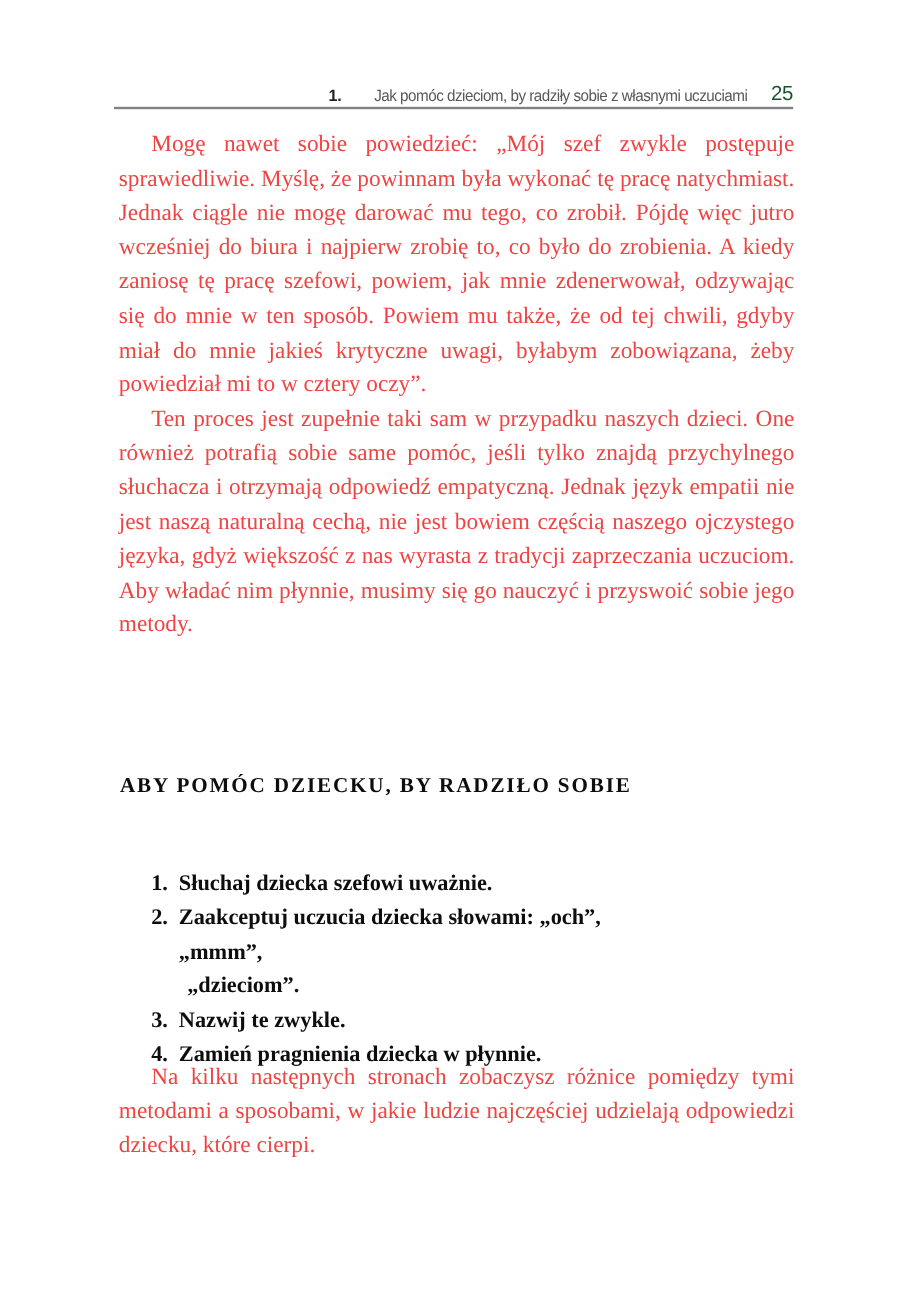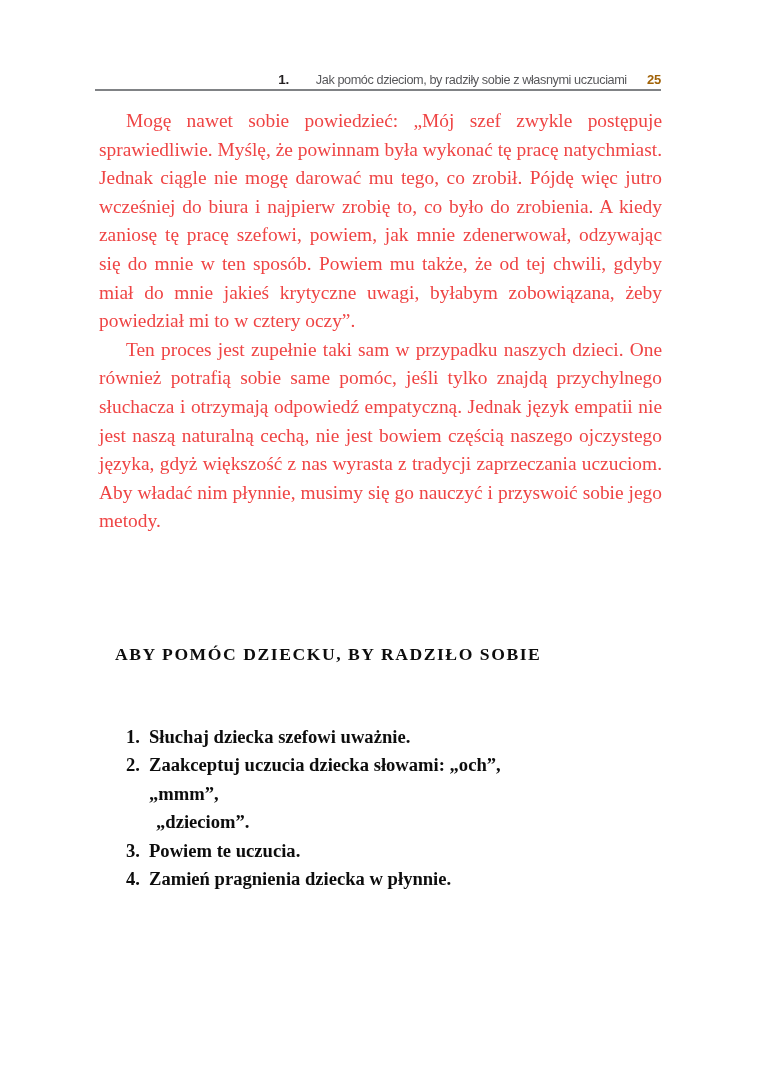--- a/index.html
+++ b/index.html
@@ -48,23 +48,23 @@
   .rh-title {
     font-size: 13.5px;
     font-weight: normal;
     color: #58585b;
     letter-spacing: -0.45px;
     line-height: 1;
     transform: scaleX(0.94);
     transform-origin: right bottom;
   }
   .rh-pagenum {
-    font-size: 13px;
-    font-weight: bold;
-    color: #a16207;
+    font-size: 17px;
+    font-weight: normal;
+    color: #14532d;
     letter-spacing: -0.2px;
     line-height: 1;
     margin-left: 20px;
   }
   .head-rule {
     position: absolute;
     left: 95px;
     top: 89px;
     width: 566px;
     height: 1.6px;
@@ -101,21 +101,20 @@
     font-size: 17.6px;
     font-weight: bold;
     letter-spacing: 1.55px;
     line-height: 29px;
     color: #0d0d0d;
     text-transform: uppercase;
   }
   .section-heading .hl {
     display: block;
     white-space: nowrap;
-    margin-left: 15px;
   }
 
   
   .steps {
     position: absolute;
     left: 126px;
     top: 723px;
     width: 436px;
     margin: 0;
     padding: 0;
@@ -179,22 +178,25 @@
     </li>
     <li>
       <span class="num">2.</span>
       <span class="txt">
         <span>Zaakceptuj uczucia dziecka słowami: „och”, „mmm”,</span>
         <span class="cont">„dzieciom”.</span>
       </span>
     </li>
     <li>
       <span class="num">3.</span>
-      <span class="txt">Powiem te uczucia.</span>
+      <span class="txt">Nazwij te zwykle.</span>
     </li>
     <li>
       <span class="num">4.</span>
       <span class="txt">Zamień pragnienia dziecka w płynnie.</span>
     </li>
   </ol>
 
+  <div class="closing-block">
+    <p class="para">Na kilku następnych stronach zobaczysz różnice pomiędzy tymi metodami a sposobami, w jakie ludzie najczęściej udzielają odpowiedzi dziecku, które cierpi.</p>
+  </div>
 
 </div>
 
 </body></html>

